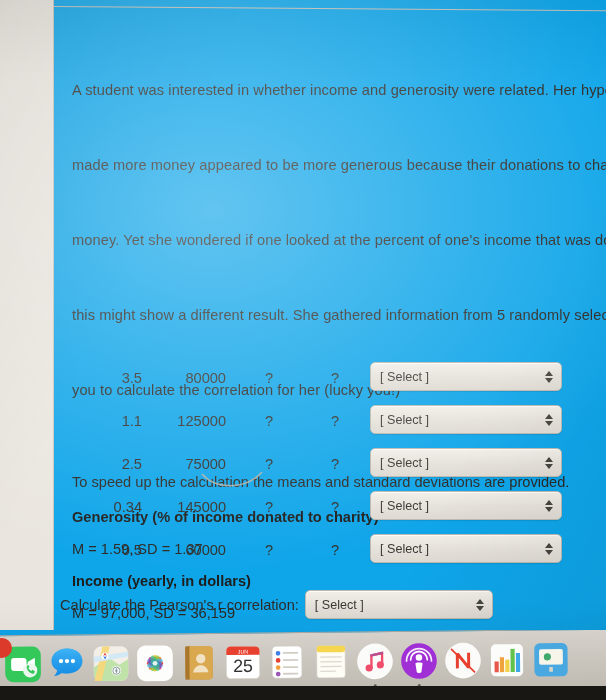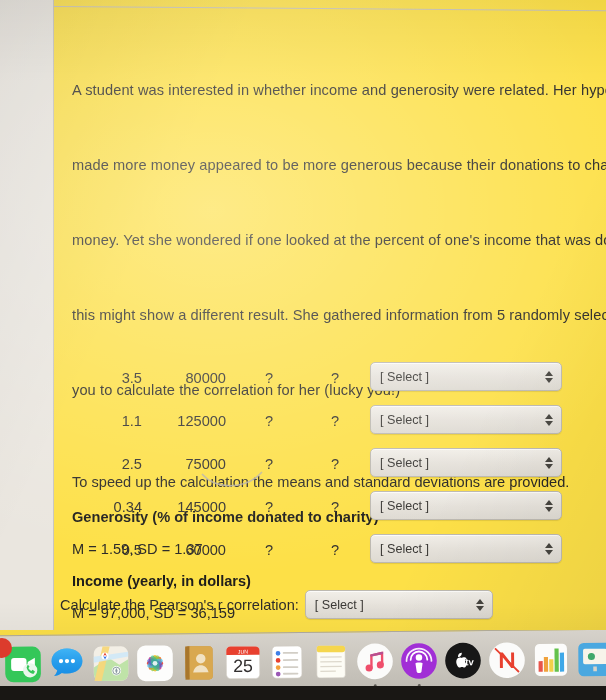--- a/index.html
+++ b/index.html
@@ -10,21 +10,21 @@
     overflow: hidden;
     background: #d8d4cd;
     font-family: "Liberation Sans", sans-serif;
   }
 
   
   #screen {
     position: absolute;
     left: 0; top: 0;
     width: 606px; height: 700px;
-    background: #fde047;
+    background: #0ea5e9;
     overflow: hidden;
   }
 
   
   #vignette {
     position: absolute; inset: 0;
     pointer-events: none;
     background:
       radial-gradient(ellipse 120% 80% at 35% 30%, rgba(255,255,255,0.35), rgba(255,255,255,0) 65%),
       linear-gradient(115deg, rgba(0,0,0,0.06) 0%, rgba(0,0,0,0) 28%, rgba(0,0,0,0) 72%, rgba(0,0,0,0.07) 100%),
@@ -477,28 +477,20 @@
         <svg class="dock-ico" viewBox="0 0 64 64">
           <circle cx="32" cy="32" r="30" fill="#a12fd6"></circle>
           <circle cx="32" cy="26" r="5.5" fill="#ffffff"></circle>
           <path d="M26 36c0-2 12-2 12 0l-2 14c-.4 3-7.6 3-8 0z" fill="#ffffff"></path>
           <path d="M18 30a14 14 0 0 1 28 0" fill="none" stroke="#ffffff" stroke-width="3" stroke-linecap="round"></path>
           <path d="M11 32a21 21 0 0 1 42 0" fill="none" stroke="#ffffff" stroke-width="3" stroke-linecap="round" opacity="0.9"></path>
         </svg>
       <span class="dock-dot"></span>
         </div>
 
-      <div class="dock-item">
-        <svg class="dock-ico" viewBox="0 0 64 64">
-          <circle cx="32" cy="32" r="30" fill="#171717"></circle>
-          <path d="M25 21c1.8-2.2 4.6-2.3 5-2.3.3 2-0.5 3.8-1.6 5-1.1 1.3-2.9 2.3-4.6 2.2-.3-1.8.5-3.6 1.2-4.9z" fill="#ffffff"></path>
-          <path d="M31 27.2c1.8 0 3-1 4.6-1 1.8 0 3.6.9 4.6 2.4-4 2.4-3.4 8 .6 9.6-.8 2-2.6 5.4-4.6 5.4-1.6 0-2.2-1-4-1s-2.6 1-4.2 1c-2.2 0-5.4-5-5.4-9.8 0-4.6 3.2-7 6.2-7 1.6 0 2.6 1 3.2 1z" fill="#ffffff" transform="translate(-2,0)"></path>
-          <text x="43" y="40" font-family="'Liberation Sans',sans-serif" font-size="16" font-weight="bold" fill="#ffffff" text-anchor="middle">tv</text>
-        </svg>
-      </div>
 
       <div class="dock-item">
         <svg class="dock-ico" viewBox="0 0 64 64">
           <circle cx="32" cy="32" r="30" fill="#fbfbfa"></circle>
           <path d="M20 45V19h5l14 18V19h5v26h-5L25 27v18z" fill="#e8402f"></path>
           <path d="M12 12 L52 52" stroke="#e8402f" stroke-width="3"></path>
         </svg>
       </div>
 
       <div class="dock-item">

